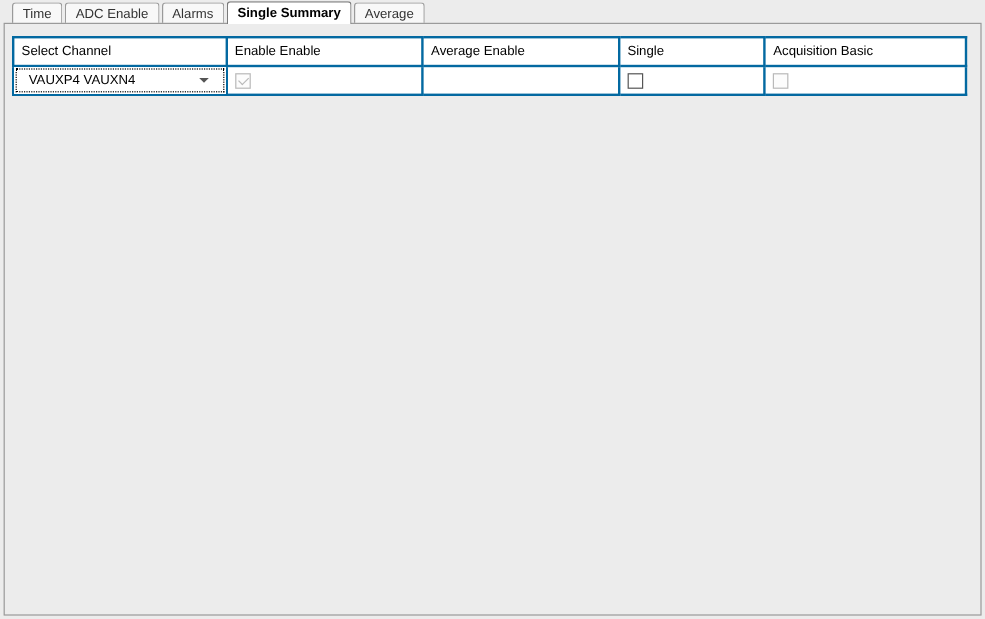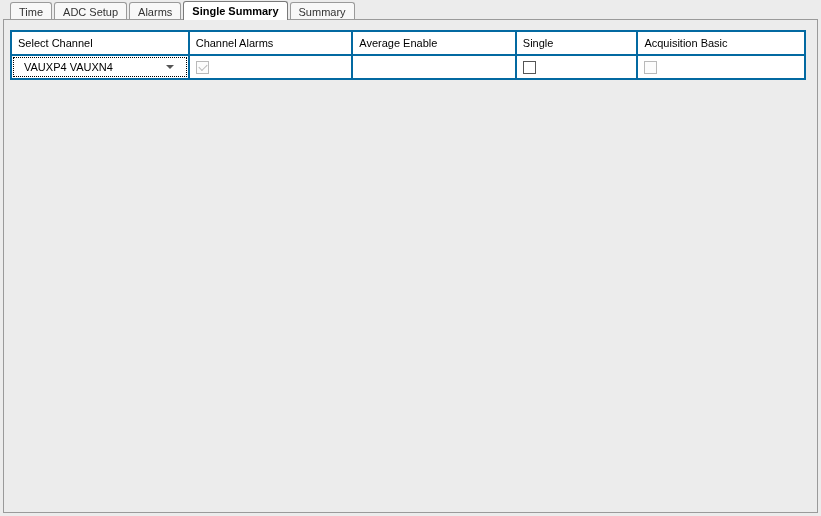--- a/index.html
+++ b/index.html
@@ -140,39 +140,39 @@
       transform: rotate(-45deg);
     }
     .cb.disabled .tick { border-color: #b9b9b9; }
   </style>
 </head>
 <body>
 <div class="root">
 
   <div class="tabstrip">
     <div class="tab"><span>Time</span></div>
-    <div class="tab"><span>ADC Setup</span></div>
+    <div class="tab"><span>ADC Enable</span></div>
     <div class="tab"><span>Alarms</span></div>
     <div class="tab active"><span>Single Summary</span></div>
-    <div class="tab"><span>Summary</span></div>
+    <div class="tab"><span>Average</span></div>
   </div>
 
   <div class="panel">
     <table class="grid">
       <colgroup>
         <col class="col-select">
           <col class="col-chen">
           <col class="col-avgen">
           <col class="col-bipolar">
           <col class="col-acq">
       </colgroup>
       <thead>
         <tr>
           <th>Select Channel</th>
-          <th>Channel Alarms</th>
+          <th>Enable Enable</th>
           <th>Average Enable</th>
           <th>Single</th>
           <th>Acquisition Basic</th>
         </tr>
       </thead>
       <tbody>
         <tr>
           <td class="select-cell">
             <div class="combo">
               <span>VAUXP4 VAUXN4</span>

